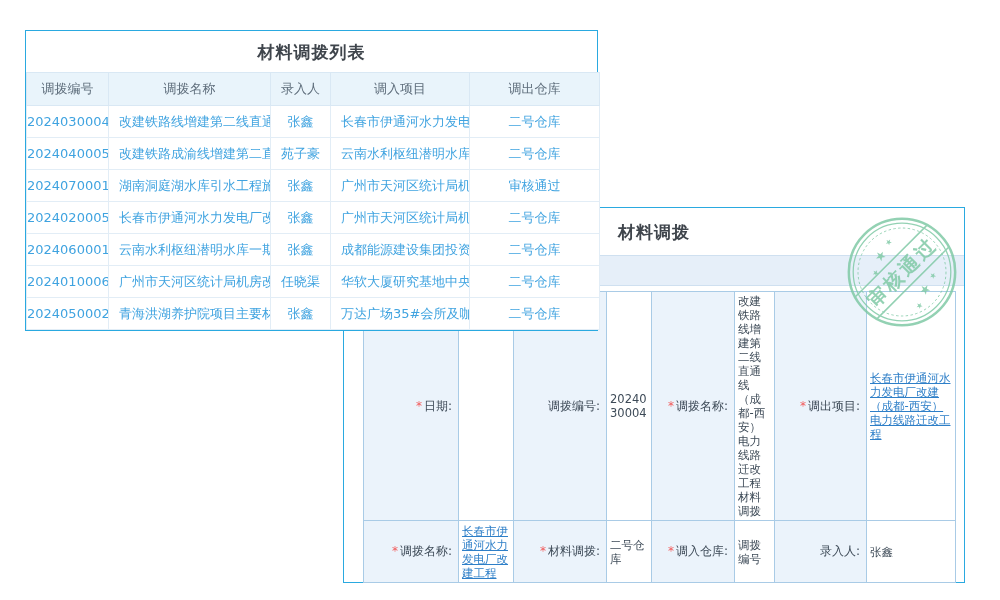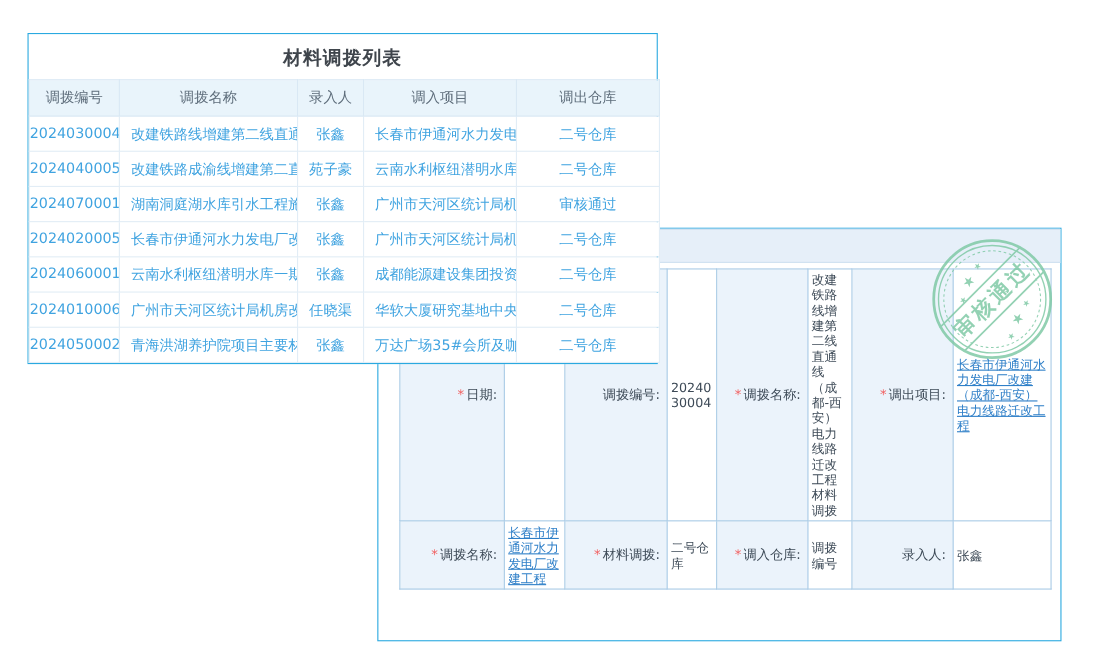--- a/index.html
+++ b/index.html
@@ -84,20 +84,21 @@
   }
   .list-table td.ta-left{text-align:left;padding-left:10px;}
   .list-table tr{cursor:pointer;}
 </style>
 </head>
 <body>
 
 <div class="stage">
 
   <section class="detail-panel">
+    <h2 class="detail-title">材料调拨</h2>
     <div class="toolbar-band"></div>
 
     <table class="form-table">
       <colgroup>
         <col style="width:95px">
           <col style="width:55px">
           <col style="width:93px">
           <col style="width:45px">
         <col style="width:83px">
           <col style="width:40px">

